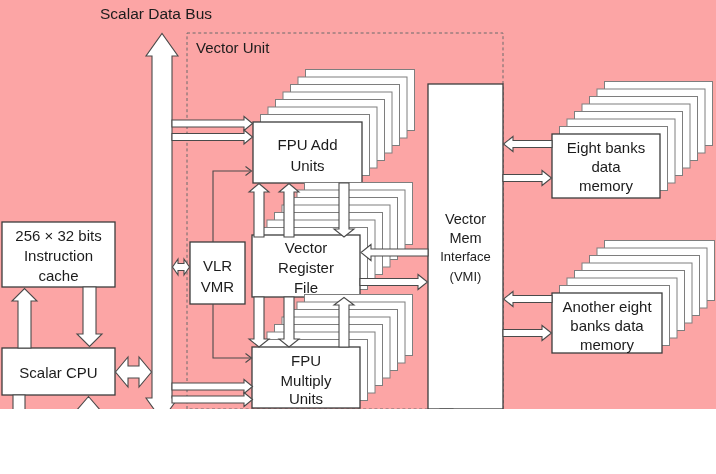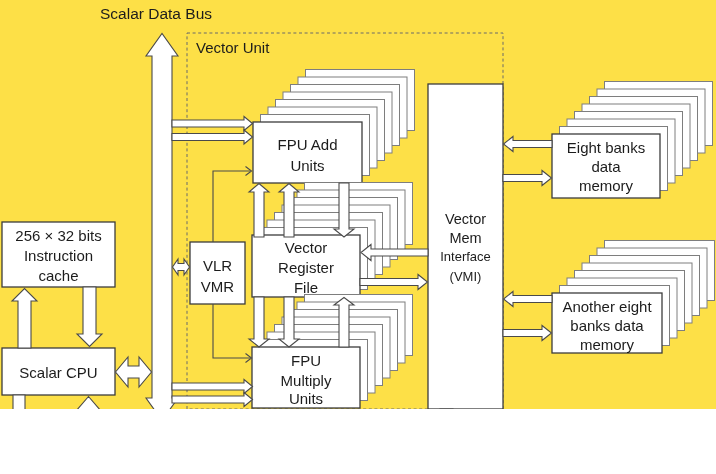--- a/index.html
+++ b/index.html
@@ -1,16 +1,16 @@
 <!DOCTYPE html>
 <html><head>
 <meta charset="utf-8">
 <style>
   html,body{margin:0;padding:0;background:#ffffff;}
-  .canvas{position:relative;width:716px;height:409px;background:#fde047;overflow:hidden;
+  .canvas{position:relative;width:716px;height:409px;background:#fca5a5;overflow:hidden;
           font-family:"Liberation Sans", sans-serif;}
   svg{display:block}
   .layer{fill:#ffffff;stroke:#7e7e7e;stroke-width:1;}
   .frontbox{fill:#ffffff;stroke:#3c3c3c;stroke-width:1.3;}
   .pbox{fill:#ffffff;stroke:#3c3c3c;stroke-width:1.3;}
   .conn{fill:#ffffff;stroke:#4a4a4a;stroke-width:1.1;}
   .thin{fill:none;stroke:#4a4a4a;stroke-width:1.1;}
   .dashed{fill:none;stroke:#6a6a6a;stroke-width:1;stroke-dasharray:3 2.6;}
   text{fill:#1c1c1c;font-family:"Liberation Sans", sans-serif;}
   .t{font-size:15px;}

